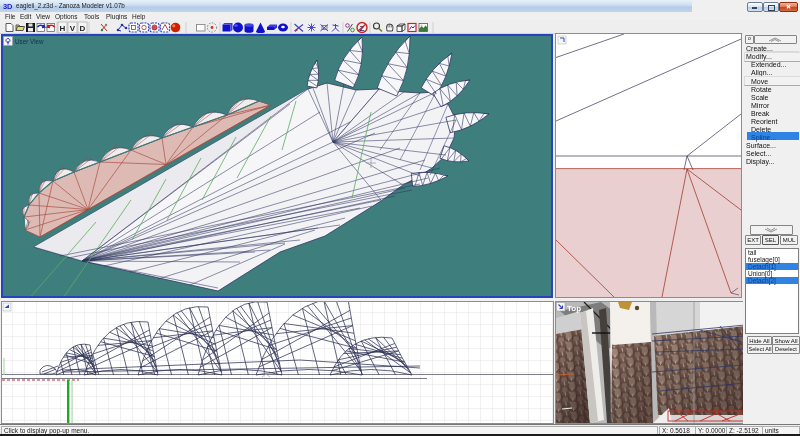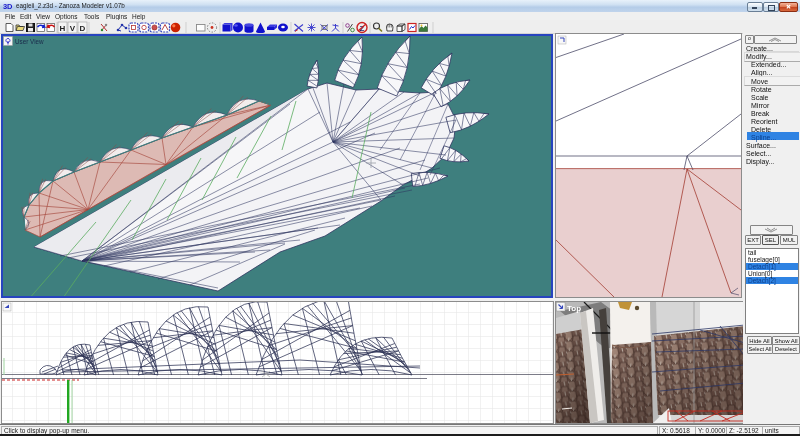--- a/index.html
+++ b/index.html
@@ -1,17 +1,17 @@
 <!DOCTYPE html>
 <html><head>
 <meta charset="utf-8">
 <style>
 html,body{margin:0;padding:0;}
 #app{position:relative;width:800px;height:436px;background:#f0f0f0;font-family:"Liberation Sans",sans-serif;overflow:hidden;}
-#titlebar{position:absolute;left:0;top:0;width:800px;height:12px;background:linear-gradient(#e8f1fa,#cfe0f2 40%,#b4cce8 60%,#c0d4ec);border-bottom:1px solid #7f9ab8;}
+#titlebar{position:absolute;left:0;top:0;width:692px;height:12px;background:linear-gradient(#e8f1fa,#cfe0f2 40%,#b4cce8 60%,#c0d4ec);border-bottom:1px solid #7f9ab8;}
 #title-text{position:absolute;left:16px;top:2px;font-size:6.3px;color:#1a1a1a;}
 .winbtn{position:absolute;top:2px;height:8px;border:1px solid #6a7f96;border-radius:2px;background:linear-gradient(#fdfeff,#dce8f3 45%,#bdd0e2 55%,#d3e2ef);}
 #btn-close{background:linear-gradient(#f3b39b,#e07b55 45%,#c44522 55%,#d96a3e);border-color:#8c2e12;}
 #menubar{position:absolute;left:0;top:12px;width:800px;height:8px;background:#f0f0f0;}
 .menuitem{position:absolute;top:0.5px;font-size:6.5px;color:#1a1a1a;}
 #toolbar{position:absolute;left:0;top:20px;width:800px;height:13px;background:#eeeeee;border-bottom:1px solid #d4d4d4;}
 #statusbar{position:absolute;left:0;top:424px;width:800px;height:9.5px;background:#f0f0f0;border-top:1px solid #777777;}
 .statcell{position:absolute;top:1px;height:8px;border:1px solid #adadad;background:#f4f4f4;font-size:6.5px;color:#1a1a1a;padding-left:2px;overflow:hidden;}
 #blackstrip{position:absolute;left:0;top:433.5px;width:800px;height:2.5px;background:#1c1c1c;}
 .vp{position:absolute;overflow:hidden;}

